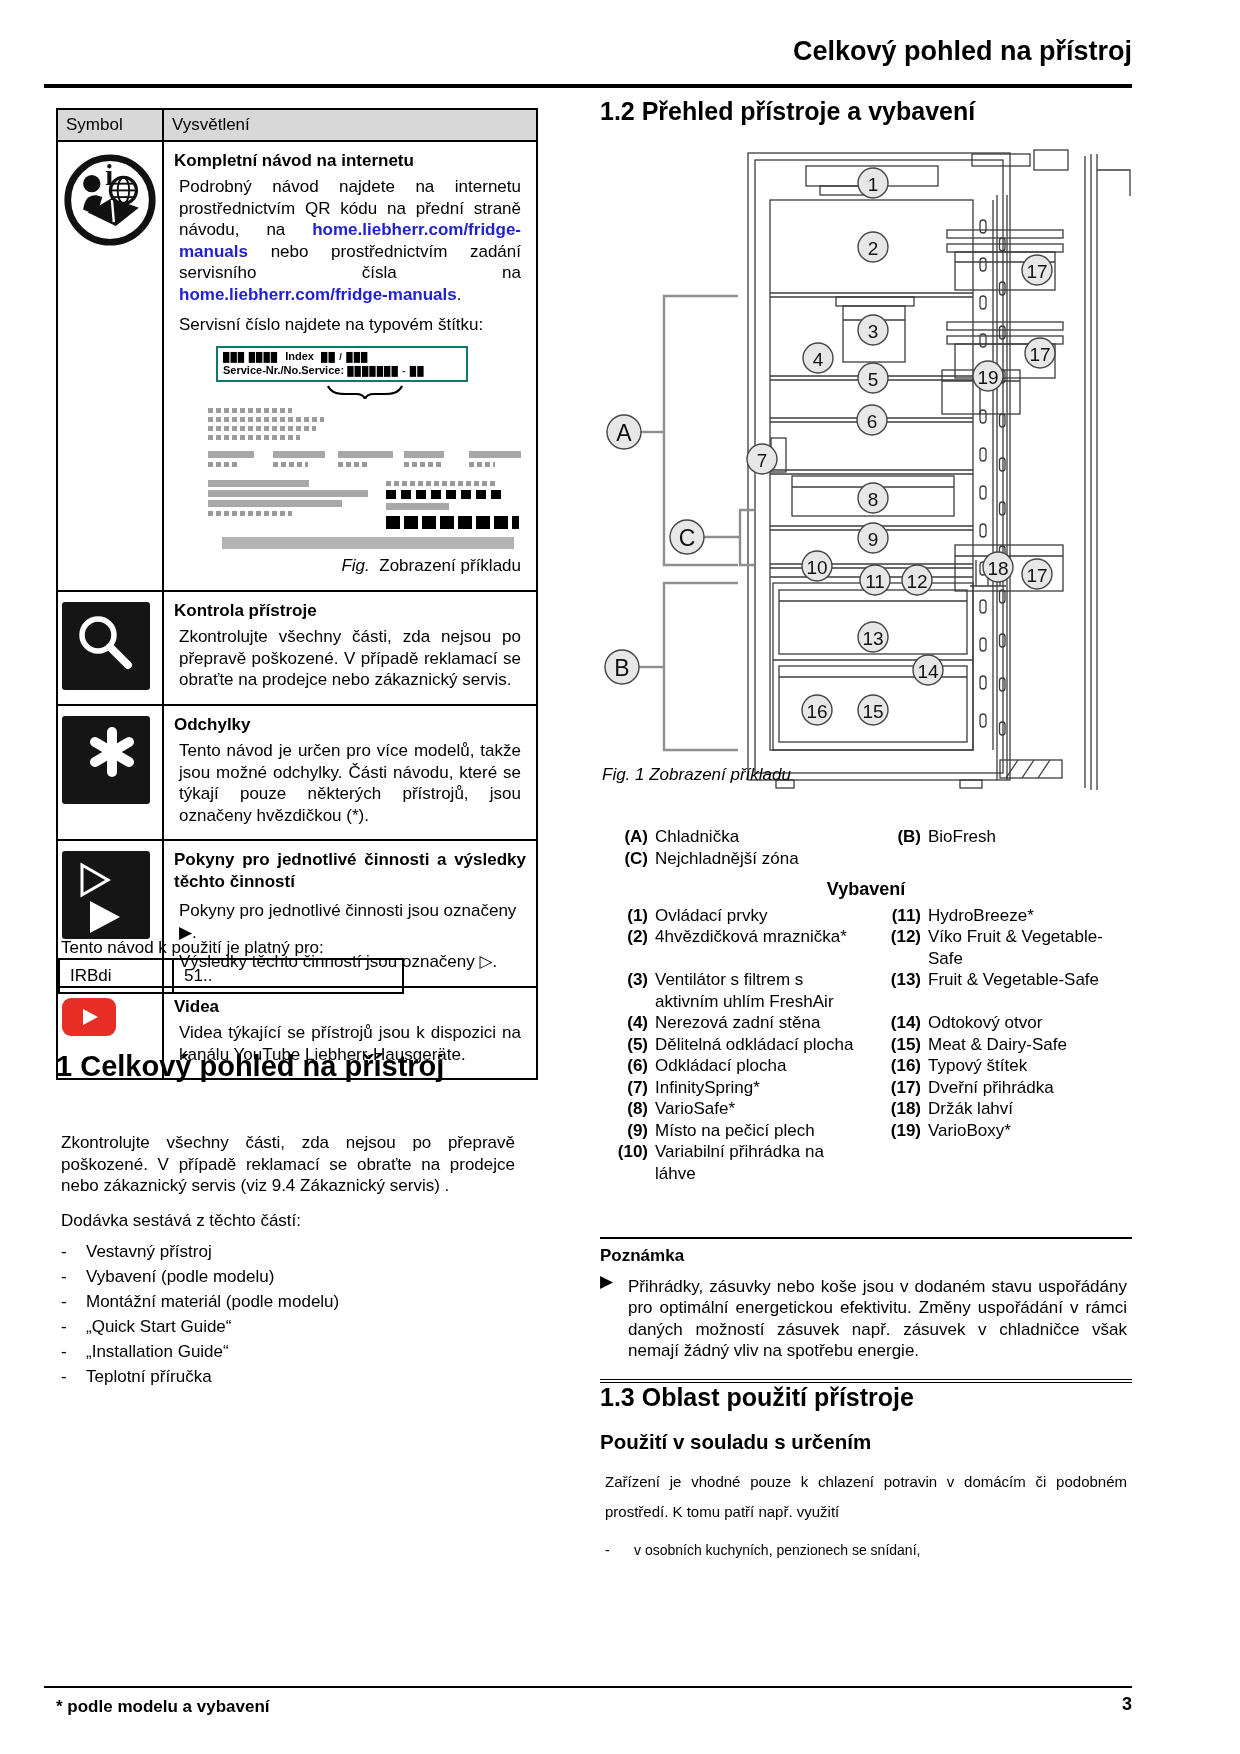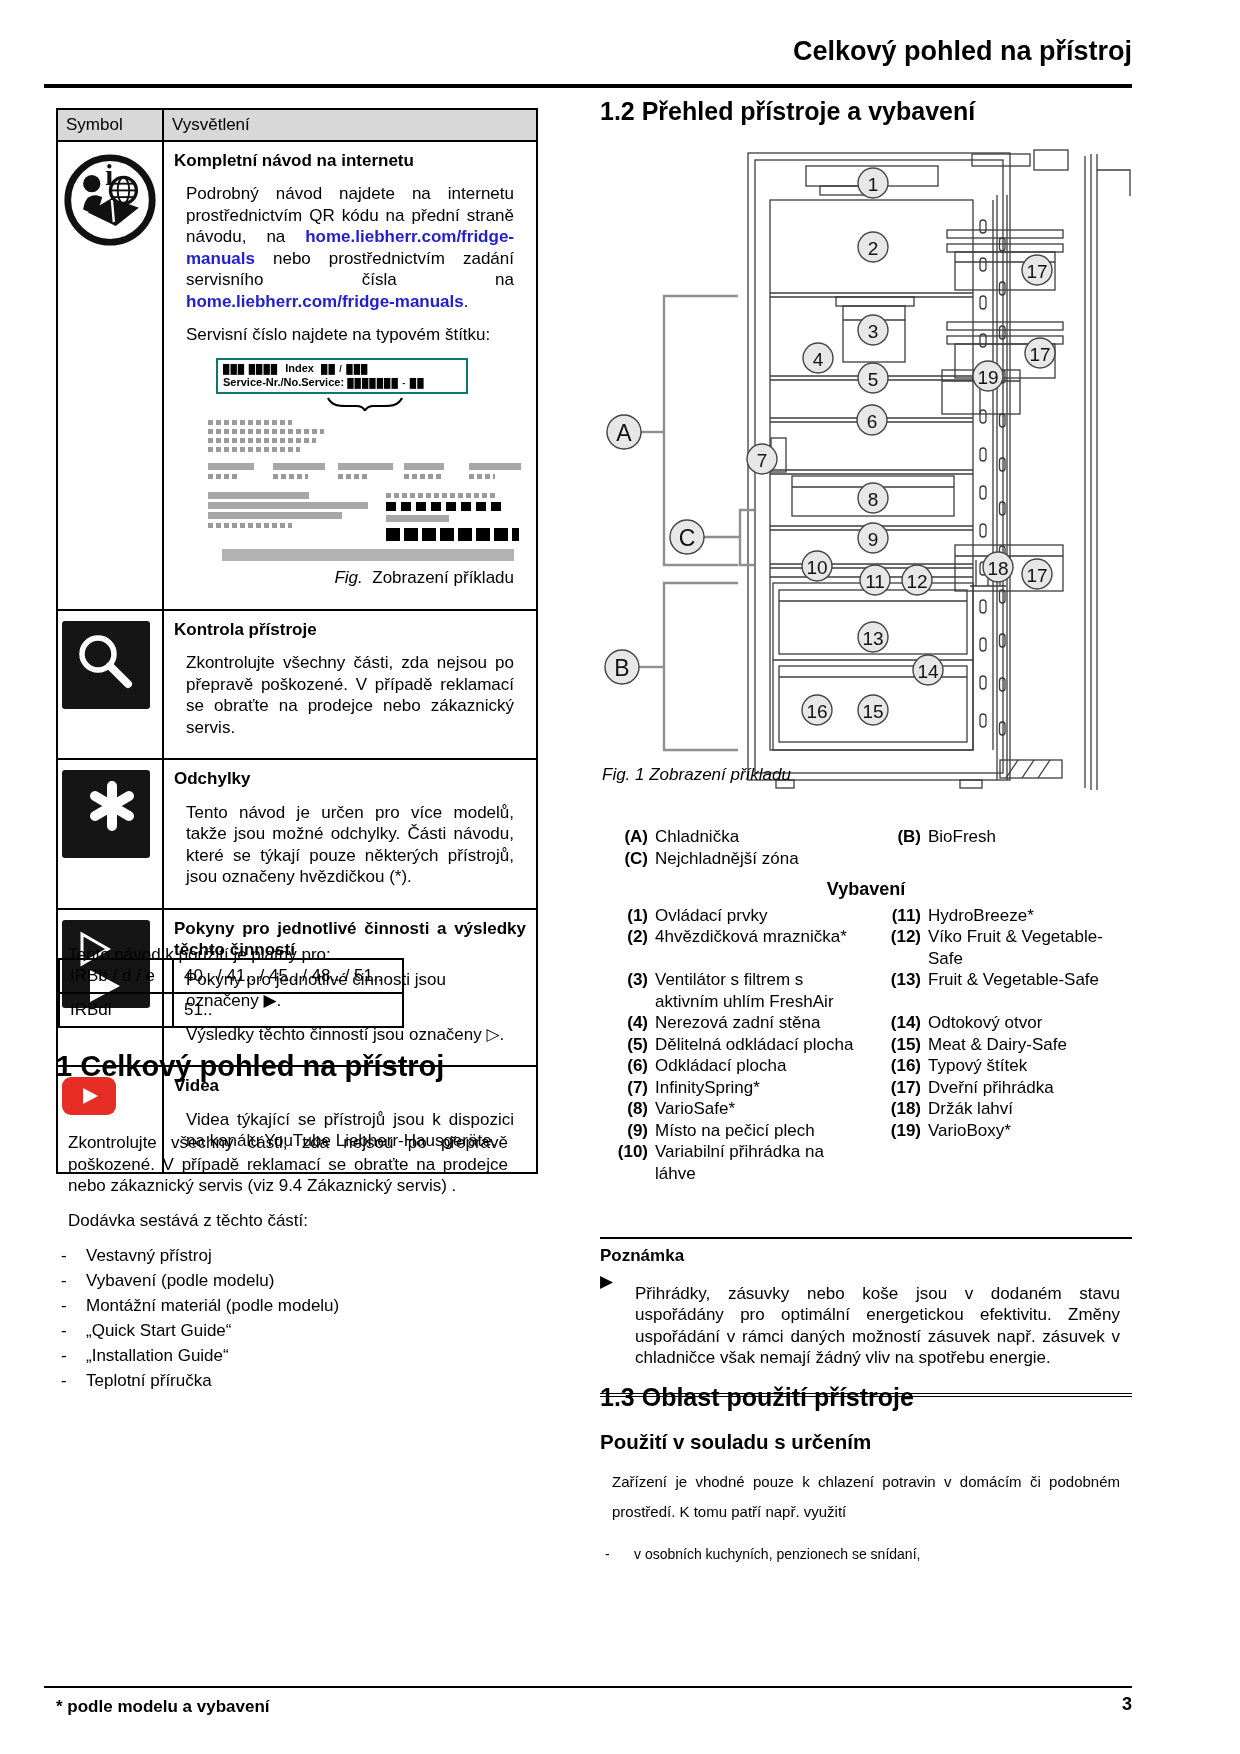--- a/index.html
+++ b/index.html
@@ -1,19 +1,19 @@
 <!DOCTYPE html>
 <html><head>
 <meta charset="utf-8">
 <style>
   html,body{margin:0;padding:0;background:#fff;}
   .page{position:relative;width:1240px;height:1754px;background:#fff;overflow:hidden;
         font-family:"Liberation Sans",sans-serif;color:#000;font-size:17px;line-height:21.5px;}
   .abs{position:absolute;}
-  p{margin:12px;}
+  p{margin:5px;}
   .just{text-align:justify;}
   .b{font-weight:bold;}
   .i{font-style:italic;}
 
   
   #header-title{top:34px;left:600px;width:532px;text-align:right;font-size:27px;line-height:34px;font-weight:bold;}
   #header-rule{top:84px;left:44px;width:1088px;height:4px;background:#000;}
 
   
   #symbol-table{top:108px;left:56px;width:464px;border-collapse:collapse;}
@@ -257,24 +257,20 @@
         <p class="rowtitle">Videa</p>
         <p class="just">Videa týkající se přístrojů jsou k dispozici na kanálu YouTube Liebherr-Hausgeräte.</p>
       </td>
     </tr>
   </tbody>
     </table>
 
   <p class="abs" id="validity-intro">Tento návod k použití je platný pro:</p>
   <table class="abs" id="validity-table">
     <tbody>
-        <tr>
-      <td>IRBb / d / e</td>
-      <td>40.. / 41.. / 45.. / 48.. / 51..</td>
-    </tr>
     <tr>
       <td>IRBdi</td>
       <td>51..</td>
     </tr>
   </tbody>
     </table>
 
   <div class="abs" id="h1-block">1 Celkový pohled na přístroj</div>
 
   <div class="abs" id="s11">

